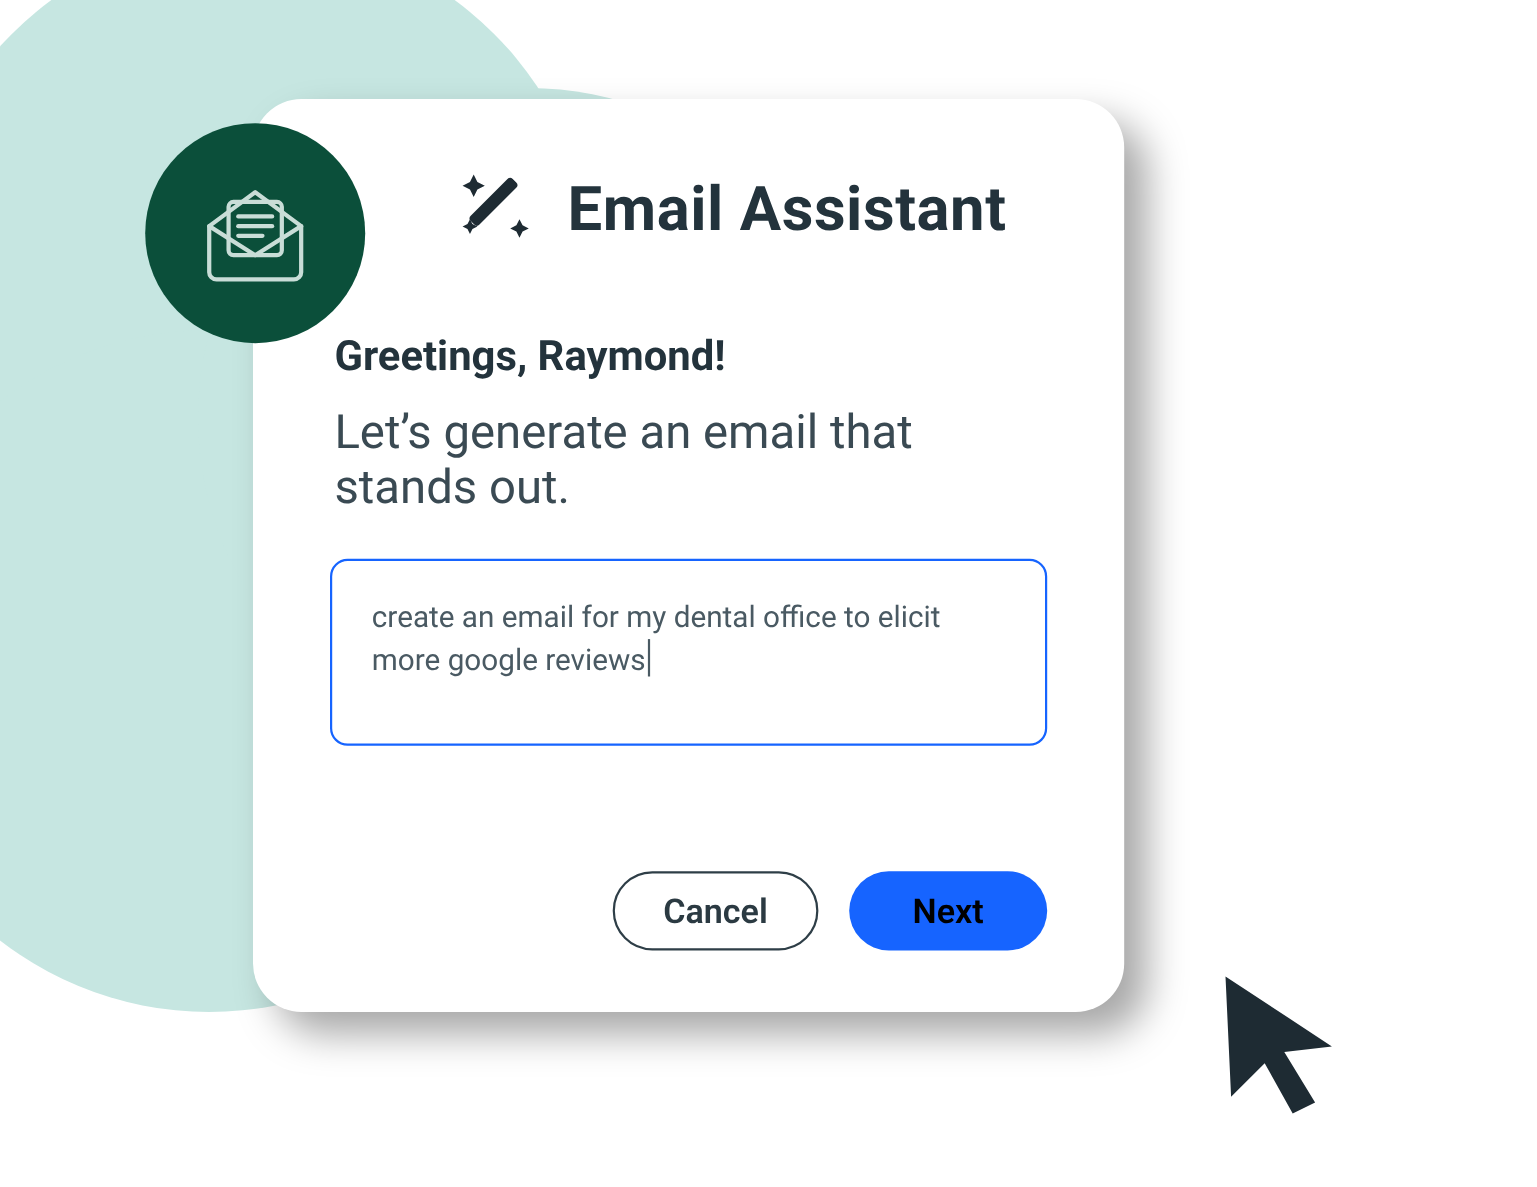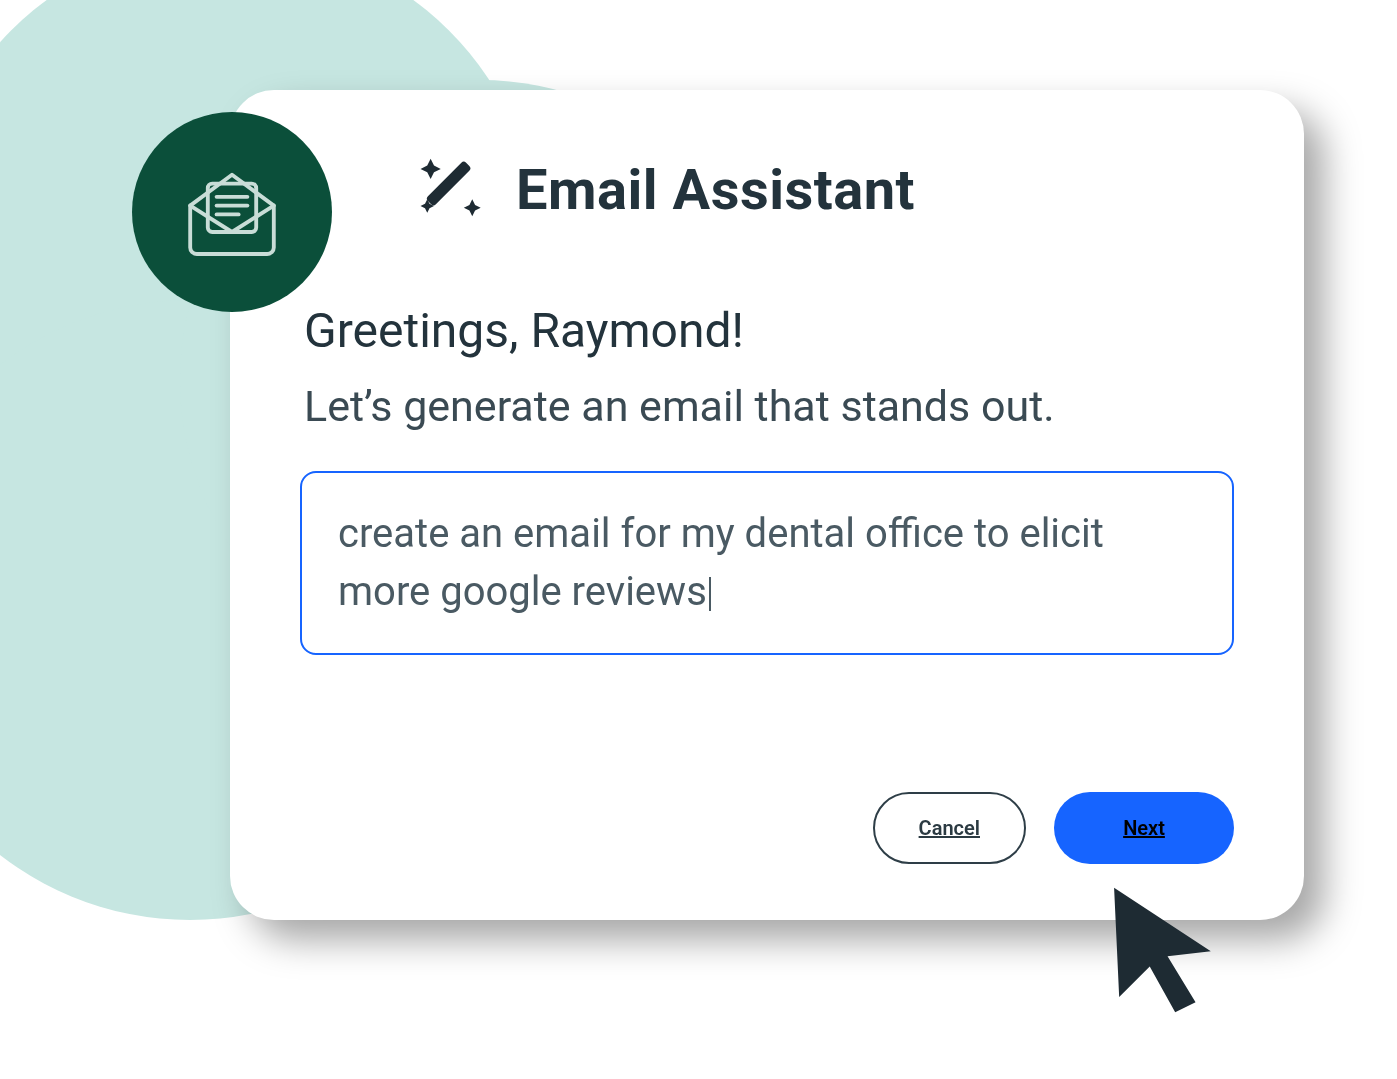--- a/index.html
+++ b/index.html
@@ -19,35 +19,35 @@
   .cloud .blob{position:absolute;background:var(--mint);border-radius:50%;}
   .blob.a{left:-80px;top:-60px;width:620px;height:620px;}
   .blob.b{left:-120px;top:300px;width:620px;height:620px;}
   .blob.c{left:180px;top:80px;width:600px;height:600px;}
 
   
   .badge{position:absolute;left:132px;top:112px;width:200px;height:200px;border-radius:50%;background:var(--teal);display:flex;align-items:center;justify-content:center;z-index:3;}
   .badge svg{width:110px;height:110px;}
 
   
-  .card{position:absolute;left:230px;top:90px;width:1074px;height:830px;background:#fff;border-radius:44px;box-shadow:20px 20px 36px rgba(0,0,0,.35);z-index:2;padding:58px 70px;box-sizing:border-box;}
+  .card{position:absolute;left:230px;top:90px;width:792px;height:830px;background:#fff;border-radius:44px;box-shadow:20px 20px 36px rgba(0,0,0,.35);z-index:2;padding:58px 70px;box-sizing:border-box;}
 
   .title-row{display:flex;align-items:center;gap:28px;margin-left:116px;margin-top:4px;}
   .title-row svg{width:72px;height:72px;flex:0 0 auto;fill:var(--dark);}
   .title{font-size:56px;font-weight:700;letter-spacing:.5px;color:#23333c;}
 
-  .greeting{margin-top:74px;font-size:48px;font-weight:400;color:#23333c;margin-left:4px;}
+  .greeting{margin-top:74px;font-size:38px;font-weight:700;color:#23333c;margin-left:4px;}
   .subtitle{margin-top:22px;font-size:43px;color:var(--text);margin-left:4px;}
 
-  .prompt{margin-top:40px;border:2.5px solid var(--input-border);border-radius:16px;padding:32px 36px;font-size:40px;line-height:1.45;color:#4a5a63;min-height:170px;box-sizing:border-box;position:relative;cursor:text;}
+  .prompt{margin-top:40px;border:2.5px solid var(--input-border);border-radius:16px;padding:32px 36px;font-size:27px;line-height:1.45;color:#4a5a63;min-height:170px;box-sizing:border-box;position:relative;cursor:text;}
   .caret{display:inline-block;width:0;height:34px;border-left:2px solid #4a5a63;margin-left:2px;vertical-align:-6px;animation:blink 1.1s steps(1) infinite;}
   @keyframes blink{50%{opacity:0;}}
 
   .buttons{position:absolute;right:70px;bottom:56px;display:flex;gap:28px;}
-  .btn{height:72px;border-radius:36px;font-size:20px;font-weight:600;display:inline-flex;align-items:center;justify-content:center;padding:12px 44px;box-sizing:border-box;cursor:pointer;user-select:none;text-decoration:underline;}
+  .btn{height:72px;border-radius:36px;font-size:31px;font-weight:600;display:inline-flex;align-items:center;justify-content:center;padding:12px 44px;box-sizing:border-box;cursor:pointer;user-select:none;}
   .btn.cancel{background:#fff;color:#2b3a42;border:2.5px solid var(--border);}
   .btn.next{background:var(--blue);color:#000000;border:none;min-width:180px;}
 
   
   .cursor{position:absolute;left:1100px;top:880px;z-index:5;}
   .cursor svg{width:130px;height:140px;fill:var(--dark);}
 </style>
 </head>
 <body>
 <div class="stage">

